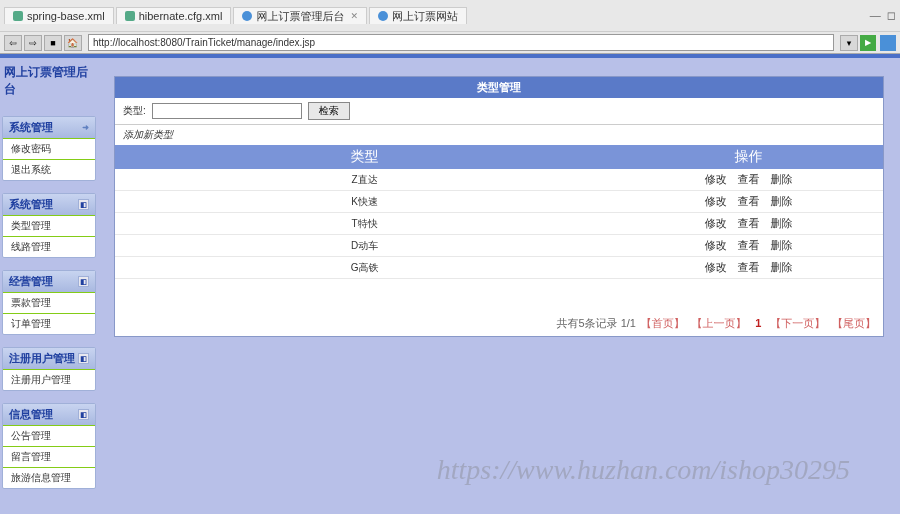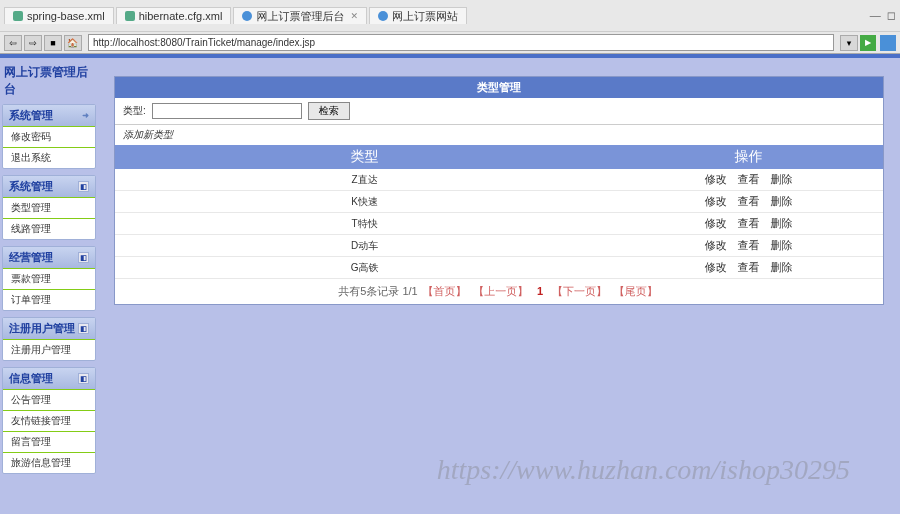--- a/index.html
+++ b/index.html
@@ -23,21 +23,21 @@
 
 
 .title-strip { background: #4a6fc8; height: 4px; }
 
 
 .layout { display: flex; height: calc(100% - 44px); }
 
 
 .sidebar { width: 98px; background: #b8c0e8; padding: 2px; }
 .app-title { color: #2040a0; font-size: 12px; font-weight: bold; padding: 4px 2px 6px; }
-.menu-group { background: #fff; border: 1px solid #a0b0d8; margin-bottom: 6px; border-radius: 2px; }
+.menu-group { background: #fff; border: 1px solid #a0b0d8; margin-bottom: 6px; border-radius: 2px; margin-top: 12px; }
 .menu-header { background: linear-gradient(#c8d4f0, #a8b8e0); padding: 3px 6px; font-size: 10px; color: #2040a0; font-weight: bold; display: flex; align-items: center; justify-content: space-between; cursor: pointer; }
 .menu-header .arrow { font-size: 8px; color: #6080c0; }
 .menu-header .pin { width: 11px; height: 11px; background: #e8e8f0; border: 1px solid #a0b0d8; font-size: 7px; display: flex; align-items: center; justify-content: center; }
 .menu-item { padding: 3px 8px; font-size: 10px; color: #333; cursor: pointer; border-top: 1px solid #84cc16; }
 
 
 .content { flex: 1; padding: 18px 16px; }
 .panel { background: #fff; border: 1px solid #8898c8; }
 .panel-header { background: #5a7ac8; color: #fff; text-align: center; padding: 3px; font-size: 11px; font-weight: bold; }
 .search-row { padding: 4px 8px; display: flex; align-items: center; gap: 6px; border-bottom: 1px solid #ccc; }
@@ -45,21 +45,21 @@
 .search-input { width: 150px; height: 16px; border: 1px solid #888; padding: 0 3px; font-size: 10px; }
 .search-btn { padding: 1px 10px; background: #e8e8e8; border: 1px solid #888; font-size: 10px; cursor: pointer; }
 .add-link { padding: 3px 8px; font-size: 10px; color: #333; cursor: pointer; font-style: italic; }
 
 .data-table { width: 100%; border-collapse: collapse; }
 .data-table th { background: #7a94d8; color: #fff; padding: 3px; font-size: 14px; font-weight: normal; text-align: center; }
 .data-table td { padding: 3px 6px; font-size: 10px; color: #333; text-align: center; border-bottom: 1px solid #e8e8e8; }
 .data-table .col-ops { width: 35%; }
 .data-table .op-link { color: #333; margin: 0 4px; cursor: pointer; }
 
-.pagination { text-align: center; padding: 5px; font-size: 10px; color: #666; }
+.pagination { text-align: right; padding: 5px; font-size: 10px; color: #666; margin-top: 32px; }
 .pagination .pg-link { color: #d06060; margin: 0 2px; }
 .pagination .pg-curr { color: #c02020; font-weight: bold; margin: 0 4px; }
 
 
 .watermark { position: absolute; right: 50px; bottom: 28px; font-size: 28px; color: rgba(120,120,120,0.35); font-family: Georgia, serif; font-style: italic; pointer-events: none; }
 </style>
 </head>
 <body>
 
 <div class="tab-bar">
@@ -138,21 +138,20 @@
         </div>
       <div class="menu-item">注册用户管理</div>
     </div>
 
     <div class="menu-group">
       <div class="menu-header">
           <span>信息管理</span>
           <span class="pin">◧</span>
         </div>
       <div class="menu-item">公告管理</div>
-      <div class="menu-item">友情链接管理</div>
       <div class="menu-item">留言管理</div>
       <div class="menu-item">旅游信息管理</div>
     </div>
   </div>
 
   <div class="content">
     <div class="panel">
       <div class="panel-header">类型管理</div>
       <div class="search-row">
         <label>类型:</label>

